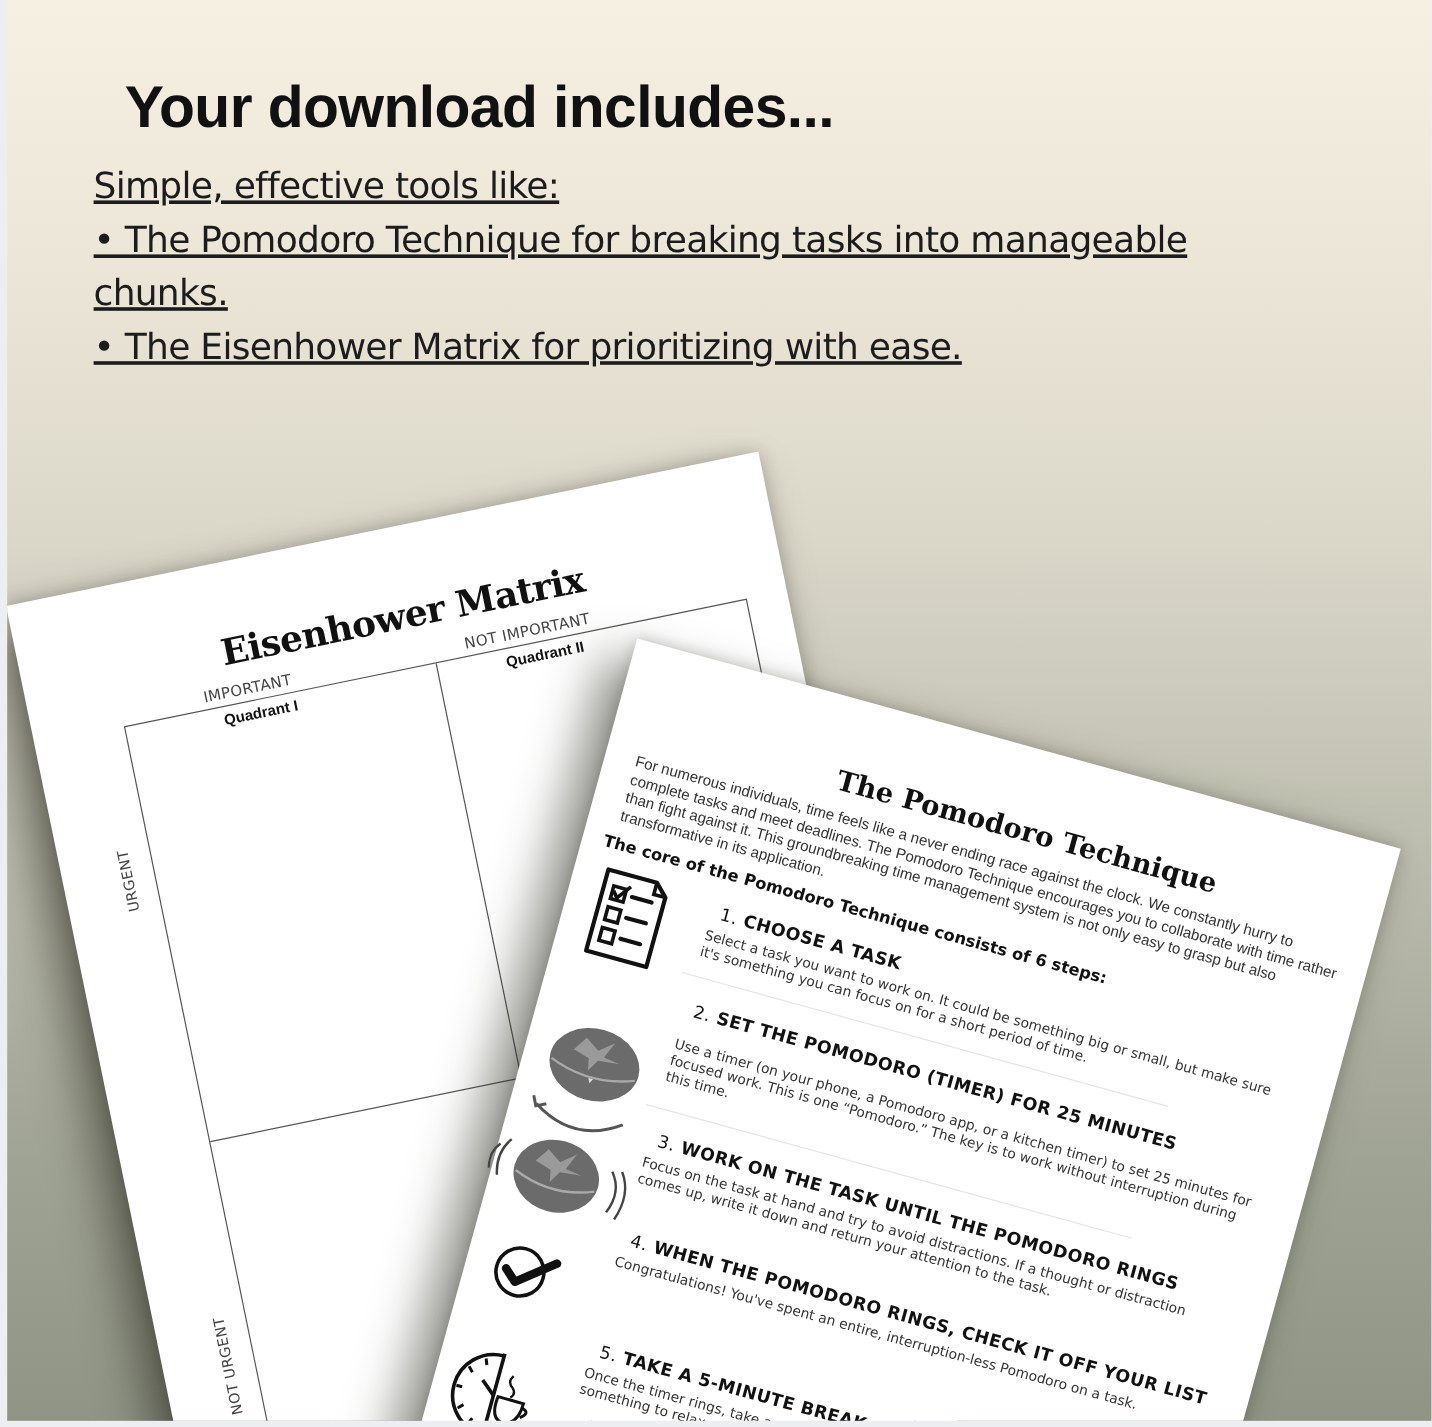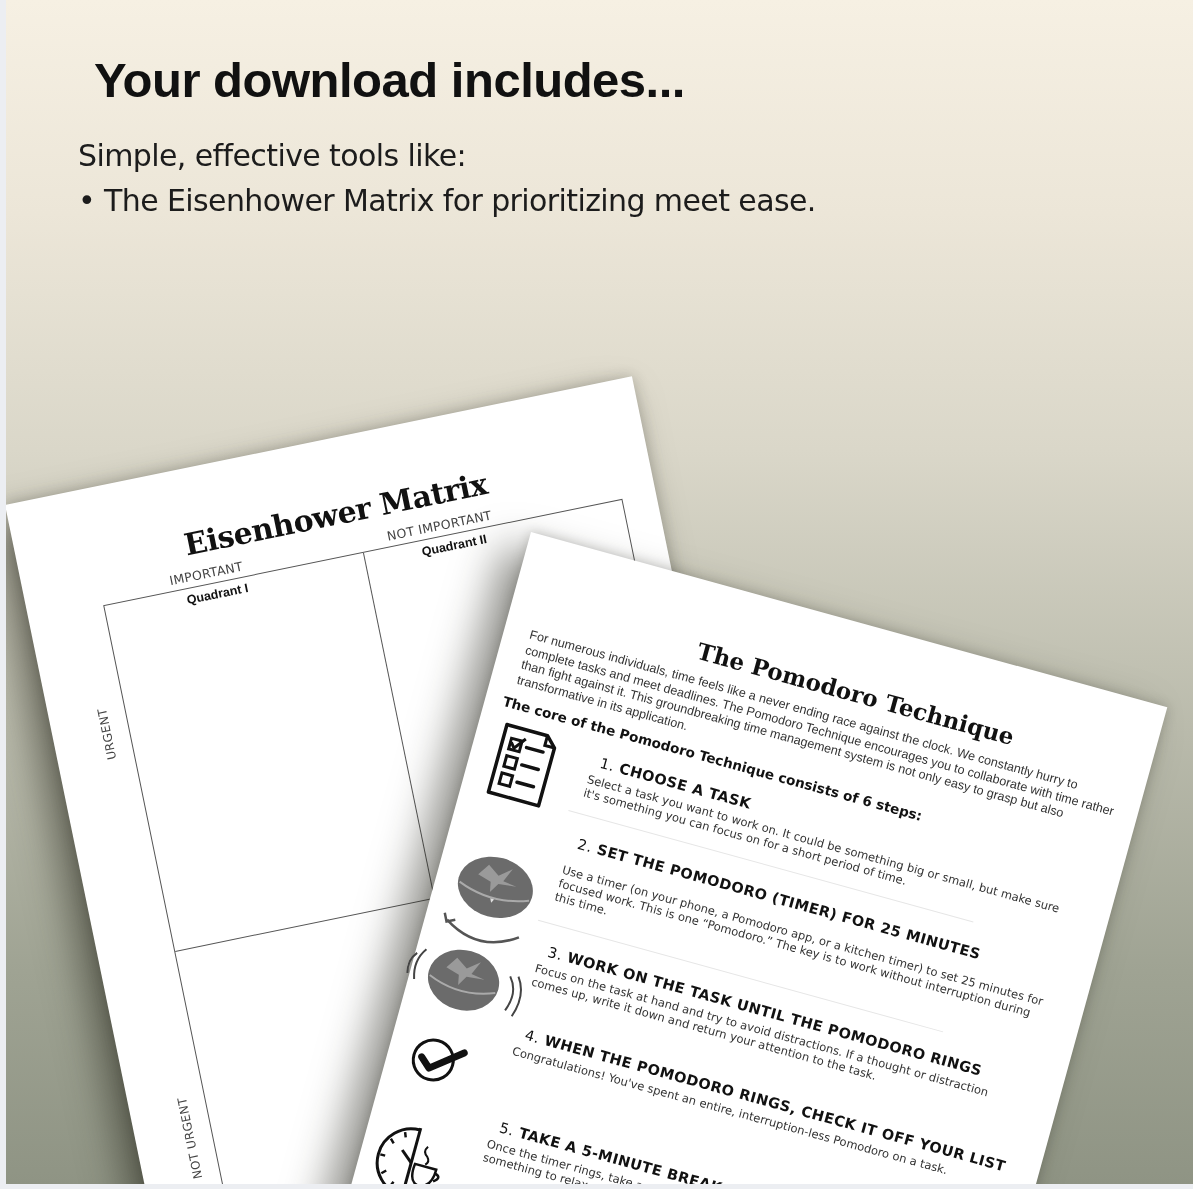--- a/index.html
+++ b/index.html
@@ -7,28 +7,29 @@
     width: 1193px; height: 1189px; overflow: hidden; position: relative;
     background: #eceef2;
     font-family: "DejaVu Sans", sans-serif;
   }
   .canvas {
     position: absolute; left: 6px; top: 0; width: 1187px; height: 1184px;
     overflow: hidden;
     background: linear-gradient(180deg, #f6f0e3 0%, #ece6d8 18%, #dad7c9 38%, #b9baab 62%, #9fa393 82%, #8f9484 100%);
   }
   .heading {
-    position: absolute; left: 88px; top: 52px; margin: 0;
+    position: absolute; left: 88px; top: 52px; margin: 10px;
     font-family: "Liberation Sans", sans-serif; font-weight: bold;
     font-size: 49px; letter-spacing: -0.5px; color: #111;
   }
   .intro {
     position: absolute; left: 72px; top: 134px; width: 1000px;
     font-family: "DejaVu Sans", sans-serif; font-size: 30px; line-height: 44.5px; color: #1c1c1c;
     letter-spacing: -0.6px;
+    text-decoration: underline;
   }
   .intro p { margin: 0; }
   .intro .bullet { display: block; }
 
   .sheet {
     position: absolute; background: #ffffff;
     box-shadow: -18px 18px 38px rgba(40,40,30,0.55), 0 0 14px rgba(40,40,30,0.25);
     transform-origin: 0 0;
   }
   
@@ -96,21 +97,22 @@
   .pomo .icon { position: absolute; }
 </style>
 </head>
 <body>
 
 <div class="canvas">
   <h1 class="heading">Your download includes...</h1>
 
   <div class="intro">
     <p>Simple, effective tools like:</p>
-    <span class="bullet"> • The Eisenhower Matrix for prioritizing meet ease.</span>
+    <span class="bullet"> • The Pomodoro Technique for breaking tasks into manageable chunks.</span>
+    <span class="bullet"> • The Eisenhower Matrix for prioritizing with ease.</span>
   </div>
 
   <div class="sheet eisen">
     <h2 class="title">Eisenhower Matrix</h2>
     <span class="col-label col-imp">IMPORTANT</span>
     <span class="col-label col-notimp">NOT IMPORTANT</span>
     <div class="grid">
       <div class="vline"></div>
       <div class="hline"></div>
       <span class="quad q1">Quadrant I</span>

